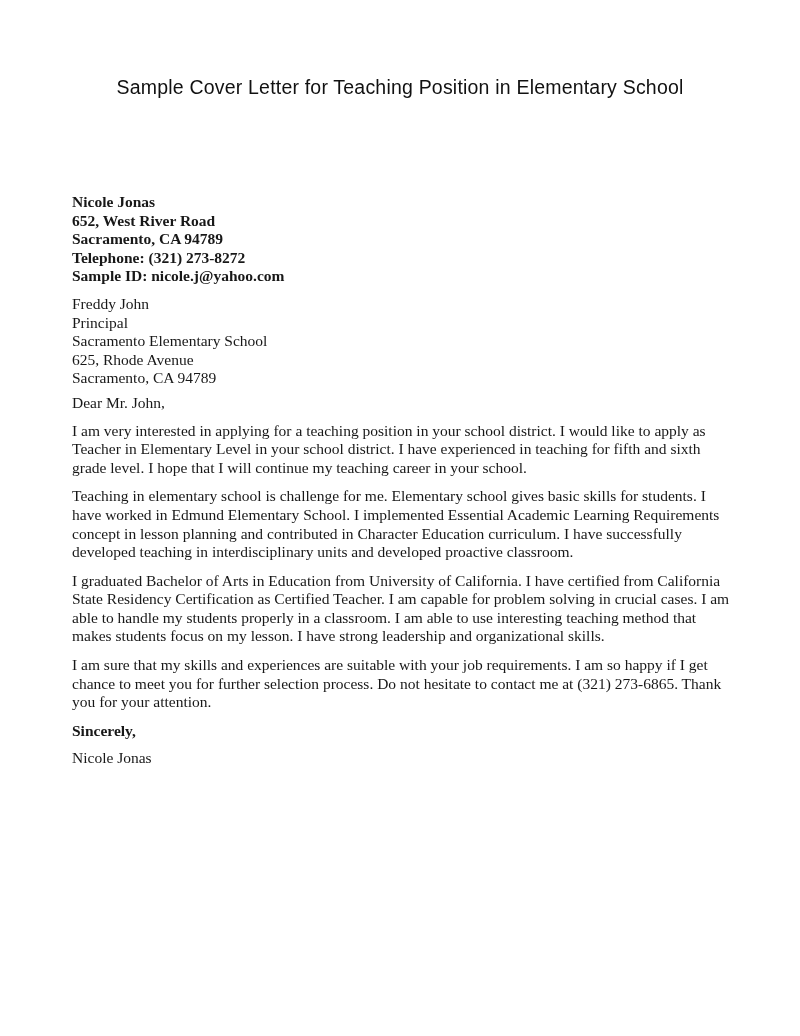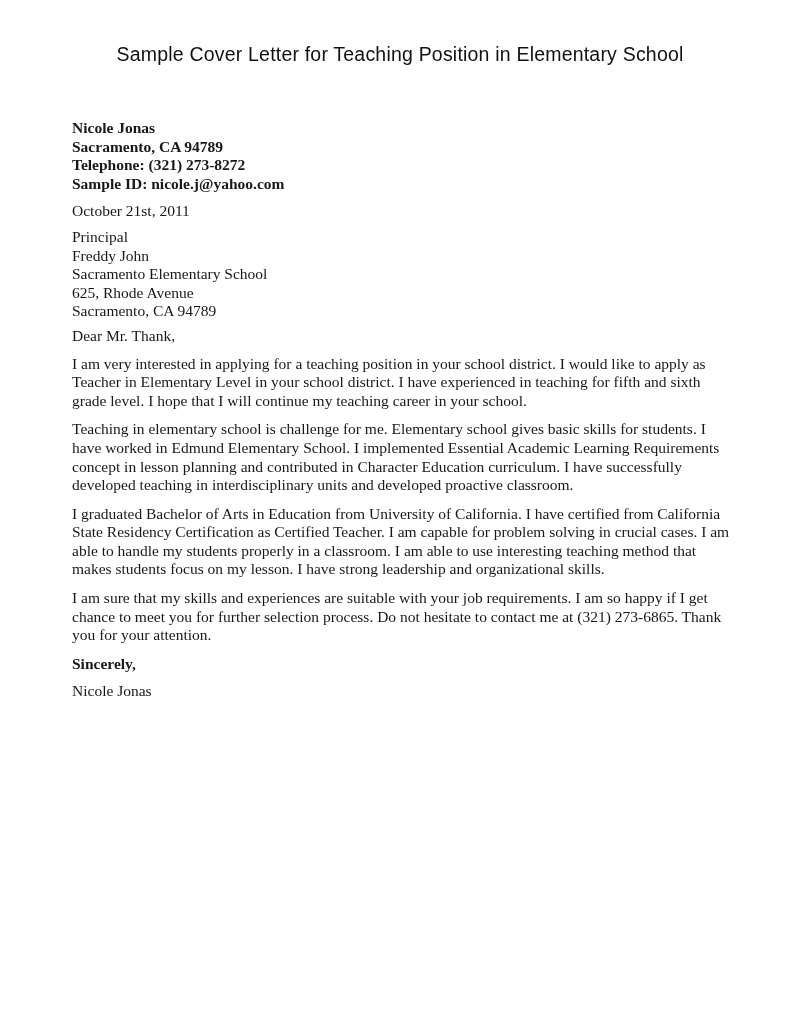--- a/index.html
+++ b/index.html
@@ -10,30 +10,30 @@
   .page {
     position: relative;
     width: 800px;
     height: 1036px;
     background: #ffffff;
     overflow: hidden;
     font-family: "Liberation Serif", serif;
     color: #181818;
   }
   .doc-title {
-    padding-top: 43px;
+    padding-top: 76px;
     text-align: center;
     font-family: "Liberation Sans", sans-serif;
     font-size: 19.5px;
     font-weight: 400;
     color: #111111;
     letter-spacing: 0.2px;
   }
   .content {
-    margin: 53px 70px 0 72px;
+    margin: 94px 70px 0 72px;
     width: 658px;
     font-size: 15.5px;
     line-height: 18.6px;
   }
   .sender-block {
     font-weight: bold;
     margin-bottom: 9px;
   }
   .date-line {
     margin-bottom: 7px;
@@ -60,36 +60,36 @@
 <body>
 
 <div class="page">
 
   <div class="doc-title">Sample Cover Letter for Teaching Position in Elementary School</div>
 
   <div class="content">
 
     <div class="sender-block">
       <div>Nicole Jonas</div>
+      <div>652, West River Road</div>
       <div>Sacramento, CA 94789</div>
       <div>Telephone: (321) 273-8272</div>
       <div>Sample ID: nicole.j@yahoo.com</div>
     </div>
 
-    <div class="date-line">October 21st, 2011</div>
 
     <div class="recipient-block">
+      <div>Freddy John</div>
       <div>Principal</div>
-      <div>Freddy John</div>
       <div>Sacramento Elementary School</div>
       <div>625, Rhode Avenue</div>
       <div>Sacramento, CA 94789</div>
     </div>
 
-    <div class="salutation">Dear Mr. Thank,</div>
+    <div class="salutation">Dear Mr. John,</div>
 
     <p class="para">I am very interested in applying for a teaching position in your school district. I would like to apply as Teacher in Elementary Level in your school district. I have experienced in teaching for fifth and sixth grade level. I hope that I will continue my teaching career in your school.</p>
     <p class="para">Teaching in elementary school is challenge for me. Elementary school gives basic skills for students. I have worked in Edmund Elementary School. I implemented Essential Academic Learning Requirements concept in lesson planning and contributed in Character Education curriculum. I have successfully developed teaching in interdisciplinary units and developed proactive classroom.</p>
     <p class="para">I graduated Bachelor of Arts in Education from University of California. I have certified from California State Residency Certification as Certified Teacher. I am capable for problem solving in crucial cases. I am able to handle my students properly in a classroom. I am able to use interesting teaching method that makes students focus on my lesson. I have strong leadership and organizational skills.</p>
     <p class="para">I am sure that my skills and experiences are suitable with your job requirements. I am so happy if I get chance to meet you for further selection process. Do not hesitate to contact me at (321) 273-6865. Thank you for your attention.</p>
 
     <p class="closing">Sincerely,</p>
 
     <p class="signature">Nicole Jonas</p>
 

